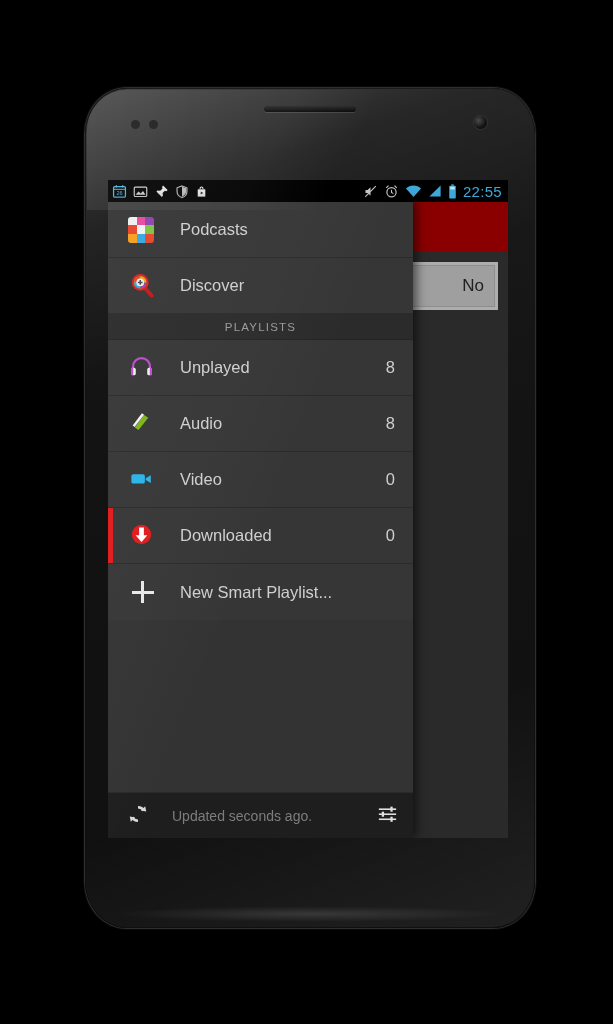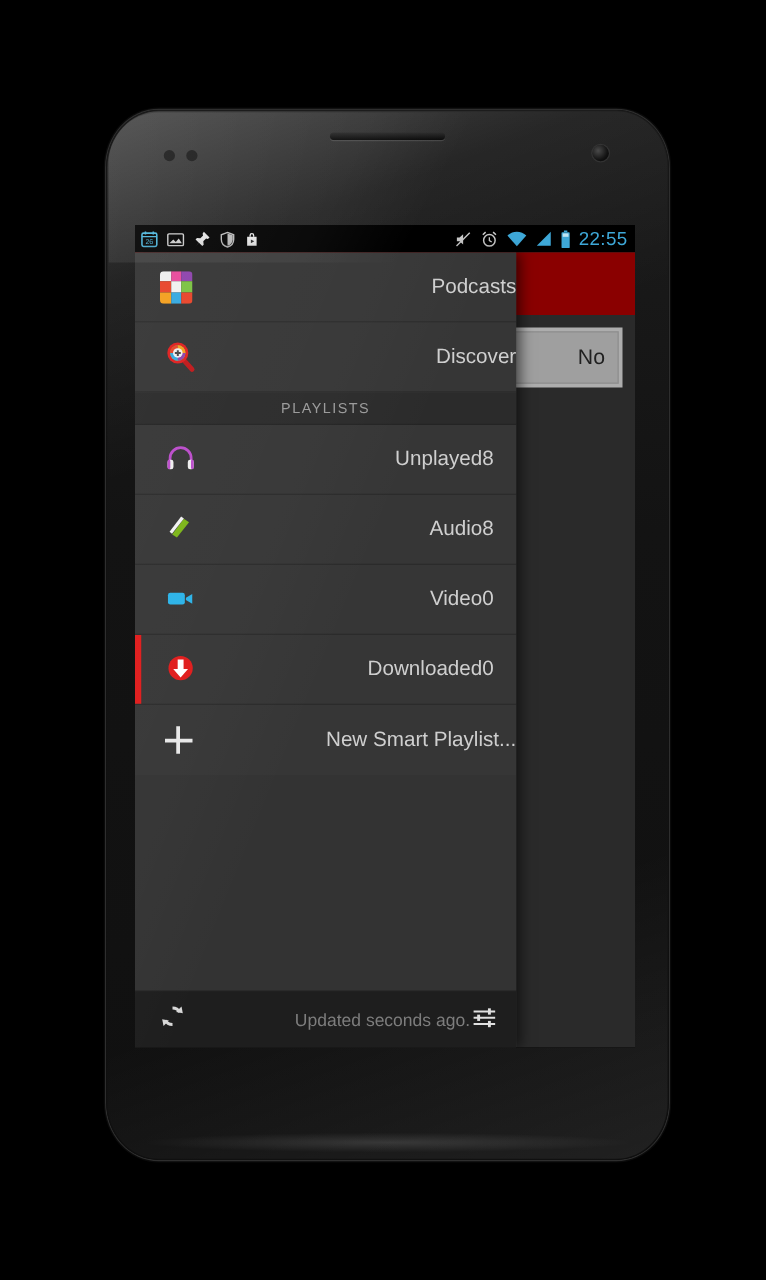--- a/index.html
+++ b/index.html
@@ -12,21 +12,20 @@
   
   #phone{
     position:absolute; left:85px; top:88px; width:450px; height:840px;
     border-radius:42px/46px;
     background:
       linear-gradient(180deg,#1c1c1c 0%,#131313 40%,#101010 100%);
     box-shadow:
       0 0 0 1px #2e2e2e,
       0 0 0 2px #0a0a0a,
       0 0 26px 6px rgba(0,0,0,0.9);
-    text-align: right;
   }
   #phone::before{ 
     content:""; position:absolute; inset:1px; border-radius:41px/45px;
     background:linear-gradient(160deg,rgba(255,255,255,0.20) 0%,rgba(255,255,255,0.05) 14%,
                rgba(255,255,255,0) 30%,rgba(255,255,255,0) 75%,rgba(255,255,255,0.07) 100%);
     pointer-events:none;
   }
   #phone::after{ 
     content:""; position:absolute; left:6%; right:6%; bottom:6px; height:16px;
     border-radius:50%;

